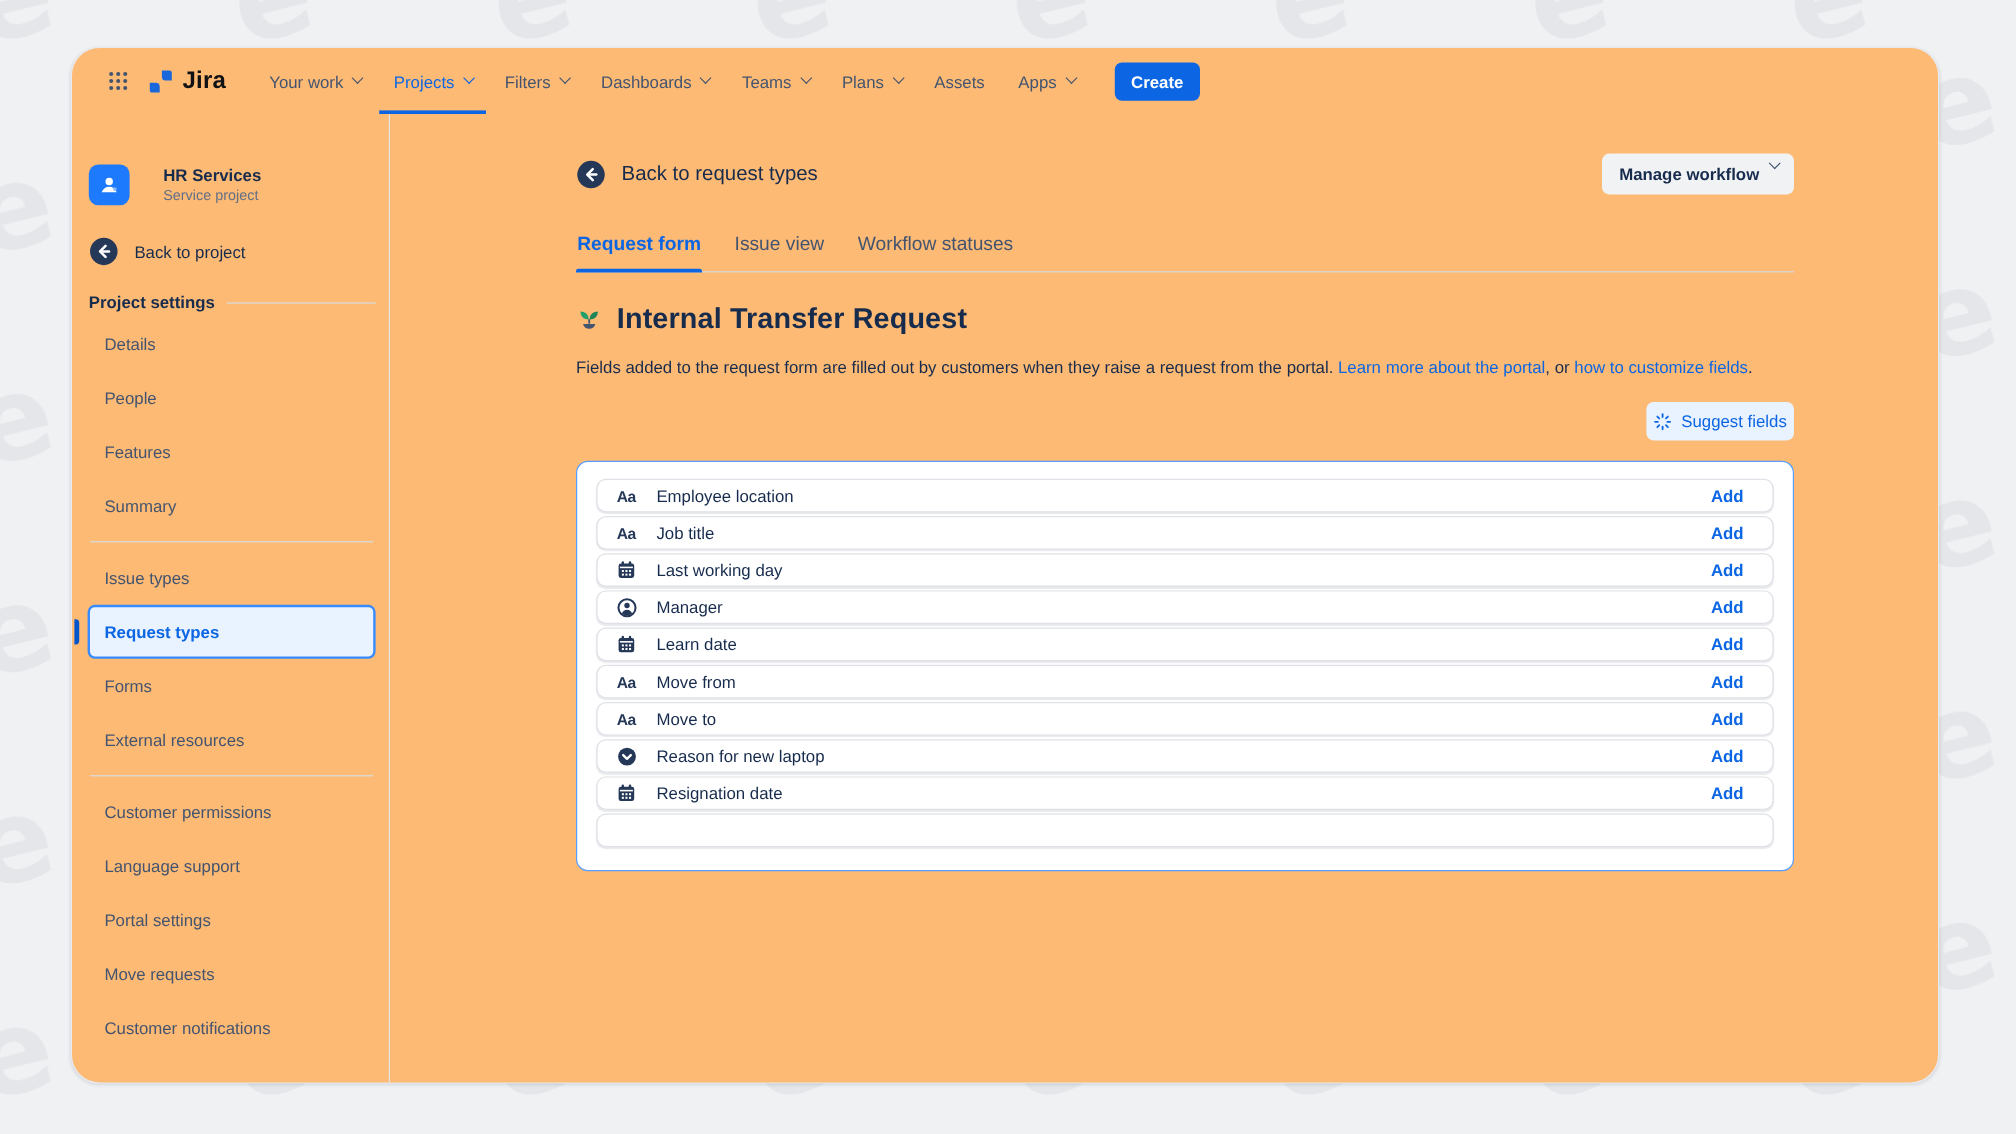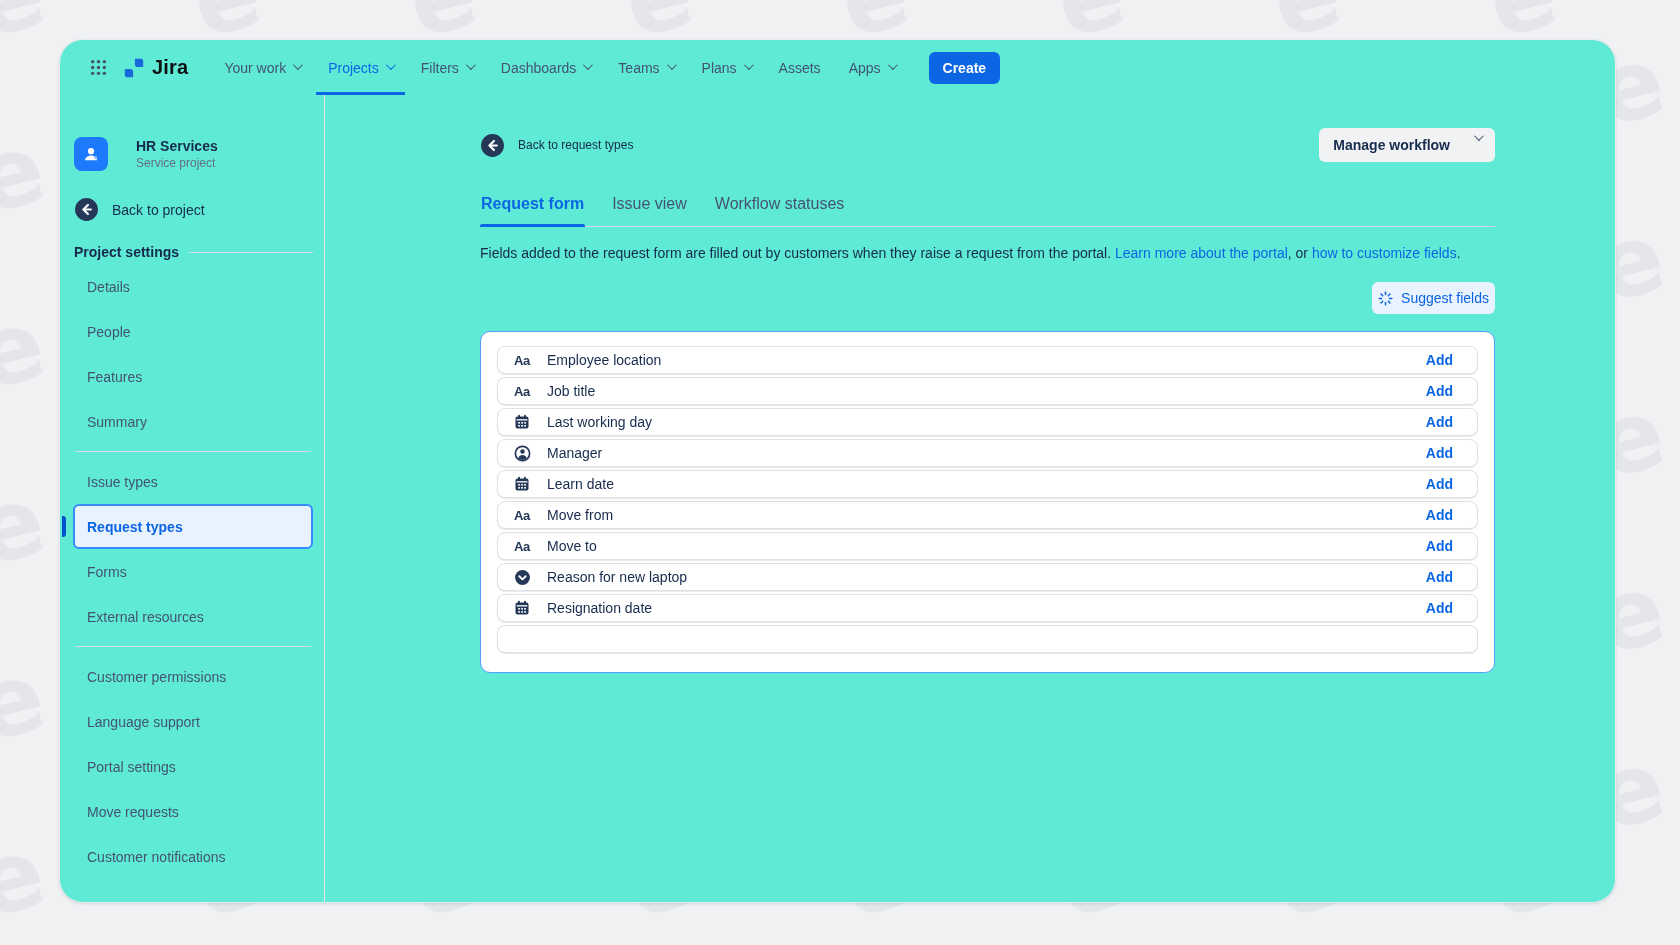--- a/index.html
+++ b/index.html
@@ -1,21 +1,21 @@
 <!DOCTYPE html>
 <html><head>
 <meta charset="utf-8">
 <style>
   * { margin:0; padding:0; box-sizing:border-box; }
   html,body { width:1680px; height:945px; overflow:hidden; font-family:"Liberation Sans", sans-serif; background:#f0f1f3; }
   .stage { position:relative; width:1680px; height:945px; }
   .bg-svg { position:absolute; left:0; top:0; }
   .pe { font-family:"DejaVu Sans", sans-serif; font-weight:700; font-size:96px; fill:#e4e6e9; }
 
-  .card { position:absolute; left:59px; top:39px; width:1557px; height:864px; background:#5eead4;
+  .card { position:absolute; left:59px; top:39px; width:1557px; height:864px; background:#fdba74;
           border:1px solid #e8eaee; border-radius:24px; overflow:hidden; display:flex; flex-direction:column;
           box-shadow:0 1px 3px rgba(9,30,66,.12); }
 
   
   .topnav { height:55px; display:flex; align-items:stretch; padding:0 20px 0 24px; flex:0 0 auto; }
   .nav-left { display:flex; align-items:stretch; gap:4px; }
   .appswitcher { display:flex; align-items:center; padding:0 6px; cursor:pointer; }
   .logo { display:flex; align-items:center; gap:7px; padding:0 10px 0 6px; margin-right:10px; }
   .logo-text { font-size:20px; font-weight:700; color:#101214; letter-spacing:.2px; }
   .nav-item { display:flex; align-items:center; gap:7px; padding:3px 12px 0; font-size:14px; font-weight:500;
@@ -44,22 +44,22 @@
   .side-item { position:relative; height:45px; display:flex; align-items:center; padding-left:12px; font-size:14px;
                color:#44546F; border:2px solid transparent; border-radius:6px; cursor:pointer; }
   .side-item.selected { background:#E9F2FF; border-color:#388BFF; color:#0C66E4; font-weight:700; }
   .side-item.selected .notch { position:absolute; left:-13px; top:10px; width:4px; height:21px; background:#0055CC; border-radius:0 3px 3px 0; }
   .side-div { height:1px; background:#d8dce2; margin:7px 2px; }
 
   
   .main { flex:1; padding:33px 120px 0 155px; min-width:0; }
   .row-top { display:flex; align-items:center; justify-content:space-between; }
   .back-req { display:flex; align-items:center; gap:13px; cursor:pointer; }
-  .back-req span { font-size:12px; font-weight:500; color:#172B4D; }
-  .manage-btn { display:flex; gap:24px; background:#F1F2F4; border:none; border-radius:6px;
+  .back-req span { font-size:17px; font-weight:500; color:#172B4D; }
+  .manage-btn { display:flex; gap:8px; background:#F1F2F4; border:none; border-radius:6px;
                 padding:9px 14px; font-size:14px; font-weight:600; color:#172B4D; cursor:pointer; }
   .manage-btn .chev { border-color:#44546F; }
 
   .tabs { display:flex; gap:26px; margin-top:27px; border-bottom:1px solid #d5d9df; }
   .tab { position:relative; padding:6px 1px 13px; font-size:16px; font-weight:500; color:#44546F; cursor:pointer; }
   .tab.active { color:#0C66E4; font-weight:600; }
   .tab.active::after { content:""; position:absolute; left:0; right:0; bottom:-1px; height:3px; background:#0C66E4; border-radius:2px 2px 0 0; }
 
   .title-row { display:flex; align-items:center; gap:12px; margin-top:25px; }
   .page-title { font-size:24px; font-weight:600; color:#172B4D; letter-spacing:.1px; }
@@ -232,20 +232,29 @@
             <span class="chev"></span>
           </button>
         </div>
 
         <div class="tabs">
           <div class="tab active">Request form</div>
           <div class="tab">Issue view</div>
           <div class="tab">Workflow statuses</div>
         </div>
 
+        <div class="title-row">
+          <svg width="22" height="22" viewBox="0 0 20 20">
+            <path d="M9.6 10.2C9.6 6.4 6.9 4.2 3.4 4.2c.1 3.9 2.5 6 6.2 6z" fill="#22A06B"></path>
+            <path d="M10.4 10.2c0-3.8 2.7-6 6.2-6-.1 3.9-2.5 6-6.2 6z" fill="#1F845A"></path>
+            <rect x="9.3" y="10" width="1.4" height="3.4" fill="#44546F"></rect>
+            <path d="M5.4 13.6h9.2c-.3 2.3-2.2 3.6-4.6 3.6s-4.3-1.3-4.6-3.6z" fill="#44546F"></path>
+          </svg>
+          <h1 class="page-title">Internal Transfer Request</h1>
+        </div>
 
         <p class="desc"><span>Fields added to the request form are filled out by customers when they raise a request from the portal. </span><a>Learn more about the portal</a><span>, or </span><a>how to customize fields</a><span>.</span></p>
 
         <div class="suggest-row">
           <button class="suggest-btn">
             <svg width="15" height="15" viewBox="0 0 16 16">
               <g stroke="#0C66E4" stroke-width="1.6" stroke-linecap="round">
                 <line x1="8" y1="1.3" x2="8" y2="3.8"></line>
                   <line x1="8" y1="12.2" x2="8" y2="14.7"></line>
                 <line x1="1.3" y1="8" x2="3.8" y2="8"></line>

